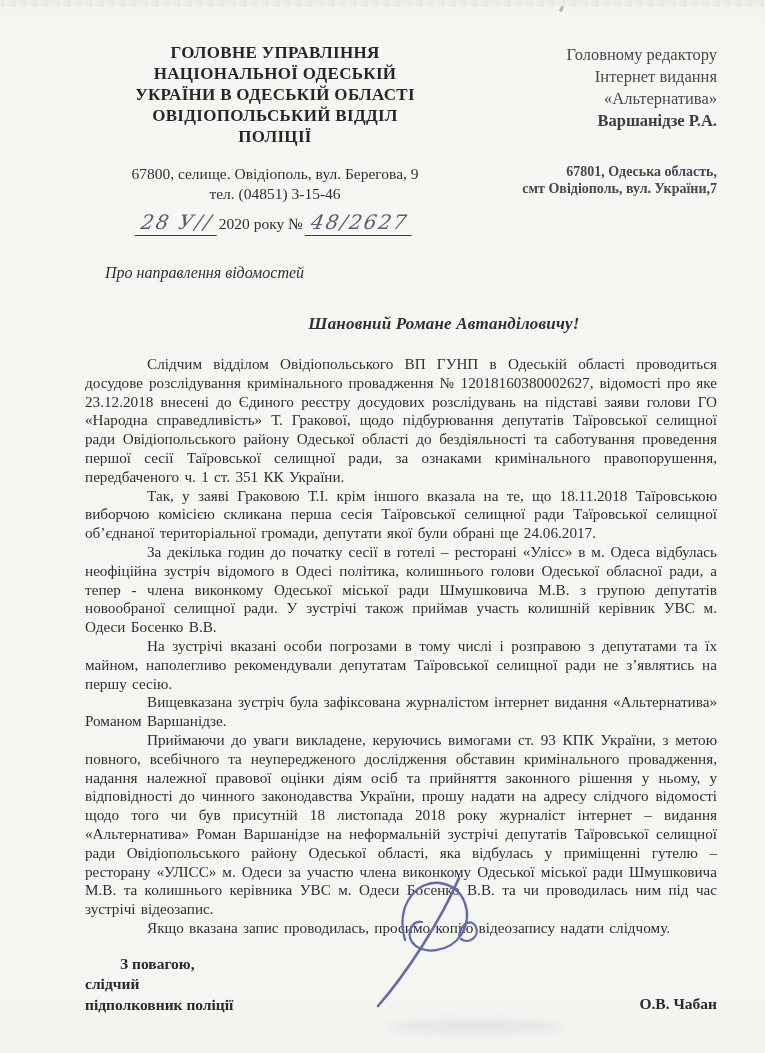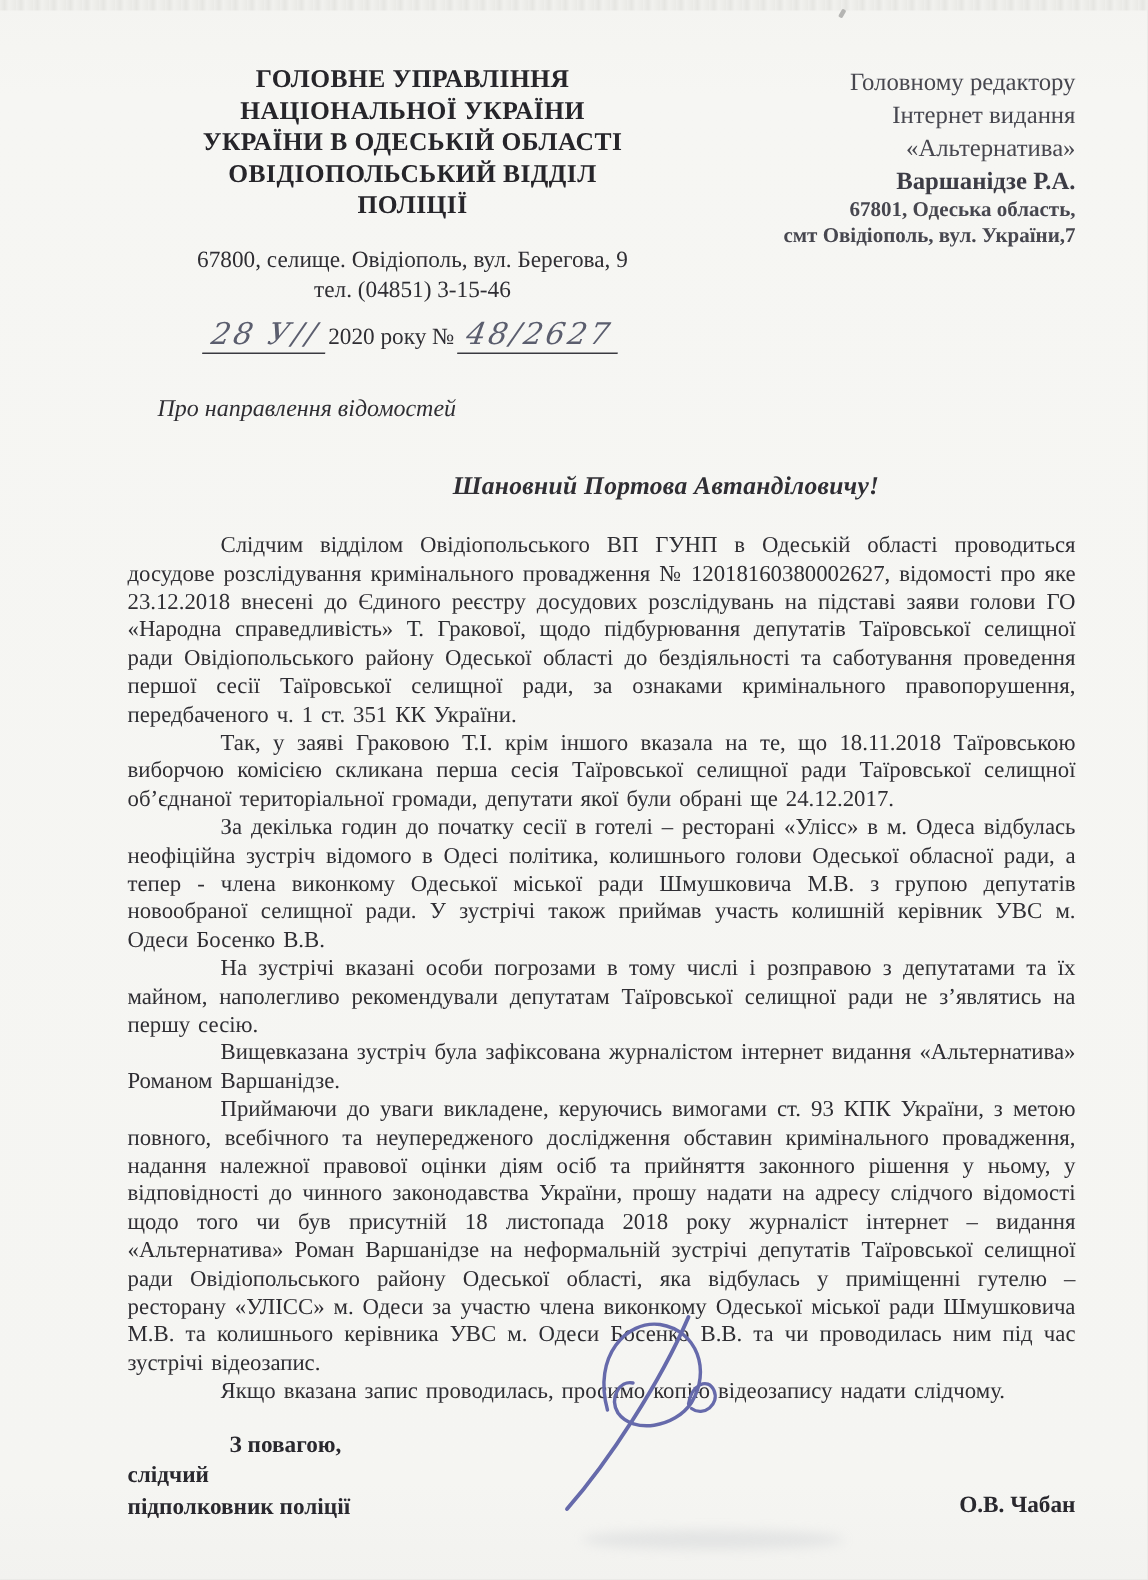--- a/index.html
+++ b/index.html
@@ -35,30 +35,30 @@
   .blank{display:inline-block;border-bottom:1.3px solid #3a3a40;height:12px;vertical-align:baseline;}
   .blank-a{width:58px;margin:0 6px;}
   .blank-b{width:92px;margin-left:8px;}
   .pen-slash{
     position:absolute;left:238px;top:-26px;width:2px;height:46px;
     background:#5f6272;transform:rotate(28deg);border-radius:2px;opacity:.85;
   }
   .recipient{width:238px;text-align:right;padding-top:2px;}
   .recipient-line{font-size:16.5px;line-height:22px;color:#47474f;}
   .recipient-name{font-size:16.5px;line-height:22px;font-weight:bold;color:#3c3c45;}
-  .recipient-addr{margin-top:0;font-weight:bold;font-size:14px;line-height:17px;color:#47474f;}
+  .recipient-addr{margin-top:31px;font-weight:bold;font-size:14px;line-height:17px;color:#47474f;}
   
   .subject{margin-top:28px;margin-left:20px;font-style:italic;font-size:16px;}
   .salutation{margin-top:32px;text-align:center;padding-left:86px;font-weight:bold;font-style:italic;font-size:17px;letter-spacing:.2px;}
   
   .body-text{margin-top:21px;font-size:15.2px;line-height:18.8px;text-align:justify;word-spacing:1.5px;}
   .body-text p{margin:0;text-indent:62px;}
   
   .closing-block{margin-top:16px;display:flex;justify-content:space-between;align-items:flex-end;font-weight:bold;font-size:15.5px;line-height:20.5px;color:#29282e;}
-  .closing-left .closing-salute{margin-left:68px;}
+  .closing-left .closing-salute{margin-left:35px;}
   .signer-name{padding-bottom:1px;text-align:center;}
   
   .signature-svg{position:absolute;left:362px;top:872px;}
   .signature-svg path{fill:none;stroke:#666aab;stroke-linecap:round;}
   .smudge{
     position:absolute;left:388px;top:1020px;width:175px;height:13px;
     background:#b9bdc4;opacity:.28;filter:blur(4px);border-radius:50%;
   }
   .speck{position:absolute;width:3px;height:6px;background:#9a9a98;opacity:.7;transform:rotate(30deg);border-radius:1px;}
 </style>
@@ -68,21 +68,21 @@
 <div class="page">
   <div class="scan-strip"></div>
   <div class="speck" style="left:560px;top:6px;"></div>
 
   <div class="content">
 
     <div class="letterhead">
       <div class="sender">
         <div class="sender-title">
           <div>ГОЛОВНЕ УПРАВЛІННЯ</div>
-          <div>НАЦІОНАЛЬНОЇ  УКРАЇНИ</div>
+          <div>НАЦІОНАЛЬНОЇ  ОДЕСЬКІЙ</div>
           <div>УКРАЇНИ В ОДЕСЬКІЙ ОБЛАСТІ</div>
           <div>ОВІДІОПОЛЬСЬКИЙ  ВІДДІЛ</div>
           <div>ПОЛІЦІЇ</div>
         </div>
         <div class="sender-addr">
           <div>67800, селище. Овідіополь, вул. Берегова, 9</div>
           <div>тел. (04851) 3-15-46</div>
         </div>
         <div class="date-line">
           <span class="hw hw-underline">28 У//</span><span>2020 року №</span>
@@ -96,25 +96,25 @@
         <div class="recipient-line">«Альтернатива»</div>
         <div class="recipient-name">Варшанідзе Р.А.</div>
         <div class="recipient-addr">
           <div>67801, Одеська область,</div>
           <div>смт Овідіополь, вул. України,7</div>
         </div>
       </div>
     </div>
 
     <div class="subject">Про направлення відомостей</div>
-    <div class="salutation">Шановний Портова Автанділовичу!</div>
+    <div class="salutation">Шановний Романе Автанділовичу!</div>
 
     <div class="body-text">
       <p>Слідчим відділом Овідіопольського ВП ГУНП в Одеській області проводиться досудове розслідування кримінального провадження № 12018160380002627, відомості про яке 23.12.2018 внесені до Єдиного реєстру досудових розслідувань на підставі заяви голови ГО «Народна справедливість» Т. Гракової, щодо підбурювання депутатів Таїровської селищної ради Овідіопольського району Одеської області до бездіяльності та саботування проведення першої сесії Таїровської селищної ради, за ознаками кримінального правопорушення, передбаченого ч. 1 ст. 351 КК України.</p>
-      <p>Так, у заяві Граковою Т.І. крім іншого вказала на те, що 18.11.2018 Таїровською виборчою комісією скликана перша сесія Таїровської селищної ради Таїровської селищної об’єднаної територіальної громади, депутати якої були обрані ще 24.12.2017.</p>
+      <p>Так, у заяві Граковою Т.І. крім іншого вказала на те, що 18.11.2018 Таїровською виборчою комісією скликана перша сесія Таїровської селищної ради Таїровської селищної об’єднаної територіальної громади, депутати якої були обрані ще 24.06.2017.</p>
       <p>За декілька годин до початку сесії в готелі – ресторані «Улісс» в м. Одеса відбулась неофіційна зустріч відомого в Одесі політика, колишнього голови Одеської обласної ради, а тепер - члена виконкому Одеської міської ради Шмушковича М.В. з групою депутатів новообраної селищної ради. У зустрічі також приймав участь колишній керівник УВС м. Одеси Босенко В.В.</p>
       <p>На зустрічі вказані особи погрозами в тому числі і розправою з депутатами та їх майном, наполегливо рекомендували депутатам Таїровської селищної ради не з’являтись на першу сесію.</p>
       <p>Вищевказана зустріч була зафіксована журналістом інтернет видання «Альтернатива» Романом Варшанідзе.</p>
       <p>Приймаючи до уваги викладене, керуючись вимогами ст. 93 КПК України, з метою повного, всебічного та неупередженого дослідження обставин кримінального провадження, надання належної правової оцінки діям осіб та прийняття законного рішення у ньому, у відповідності до чинного законодавства України, прошу надати на адресу слідчого відомості щодо того чи був присутній 18 листопада 2018 року журналіст інтернет – видання «Альтернатива» Роман Варшанідзе на неформальній зустрічі депутатів Таїровської селищної ради Овідіопольського району Одеської області, яка відбулась у приміщенні гутелю – ресторану «УЛІСС» м. Одеси за участю члена виконкому Одеської міської ради Шмушковича М.В. та колишнього керівника УВС м. Одеси Босенко В.В. та чи проводилась ним під час зустрічі відеозапис.</p>
       <p>Якщо вказана запис проводилась, просимо копію відеозапису надати слідчому.</p>
     </div>
 
     <div class="closing-block">
       <div class="closing-left">
         <div class="closing-salute">З повагою,</div>

